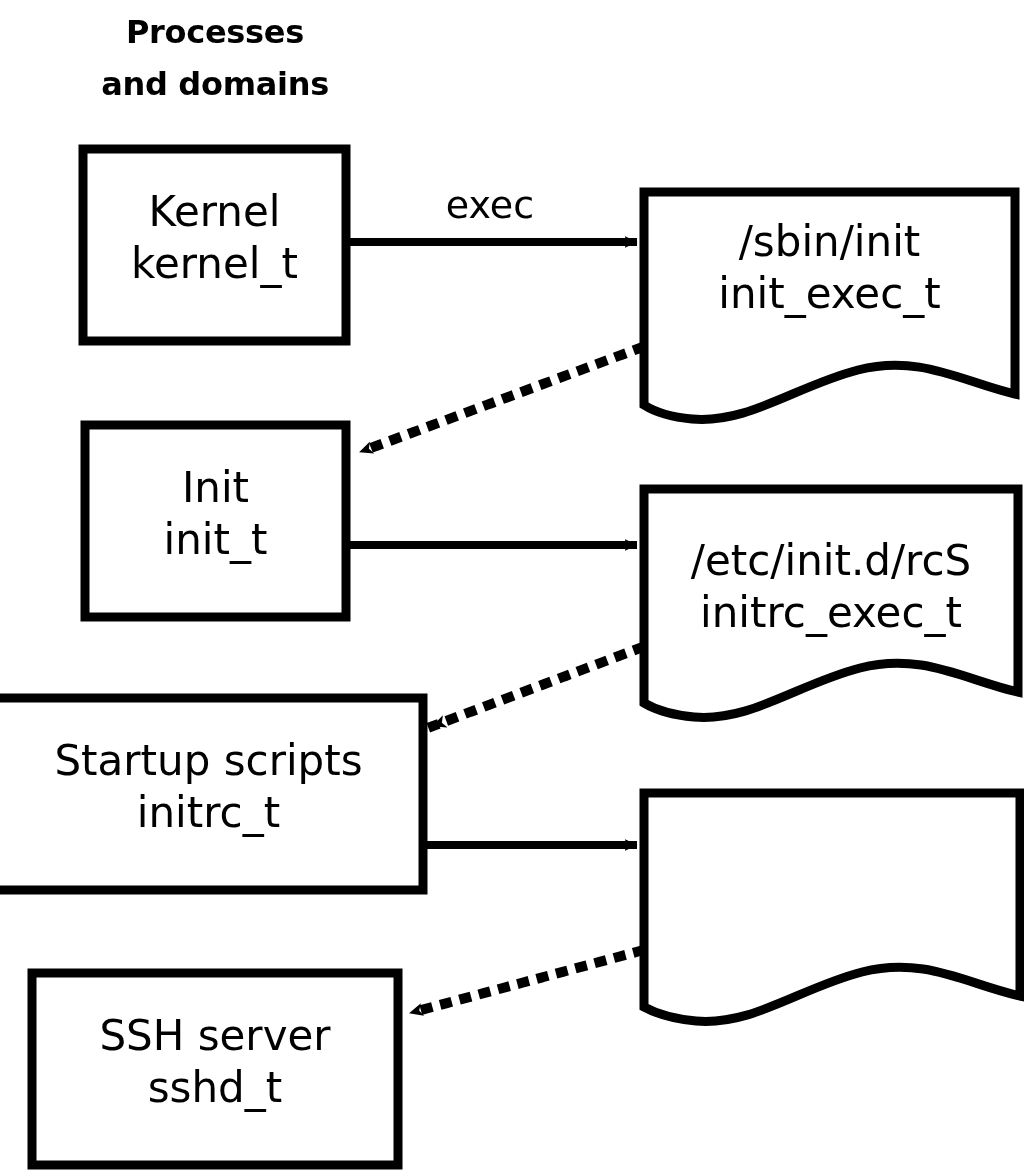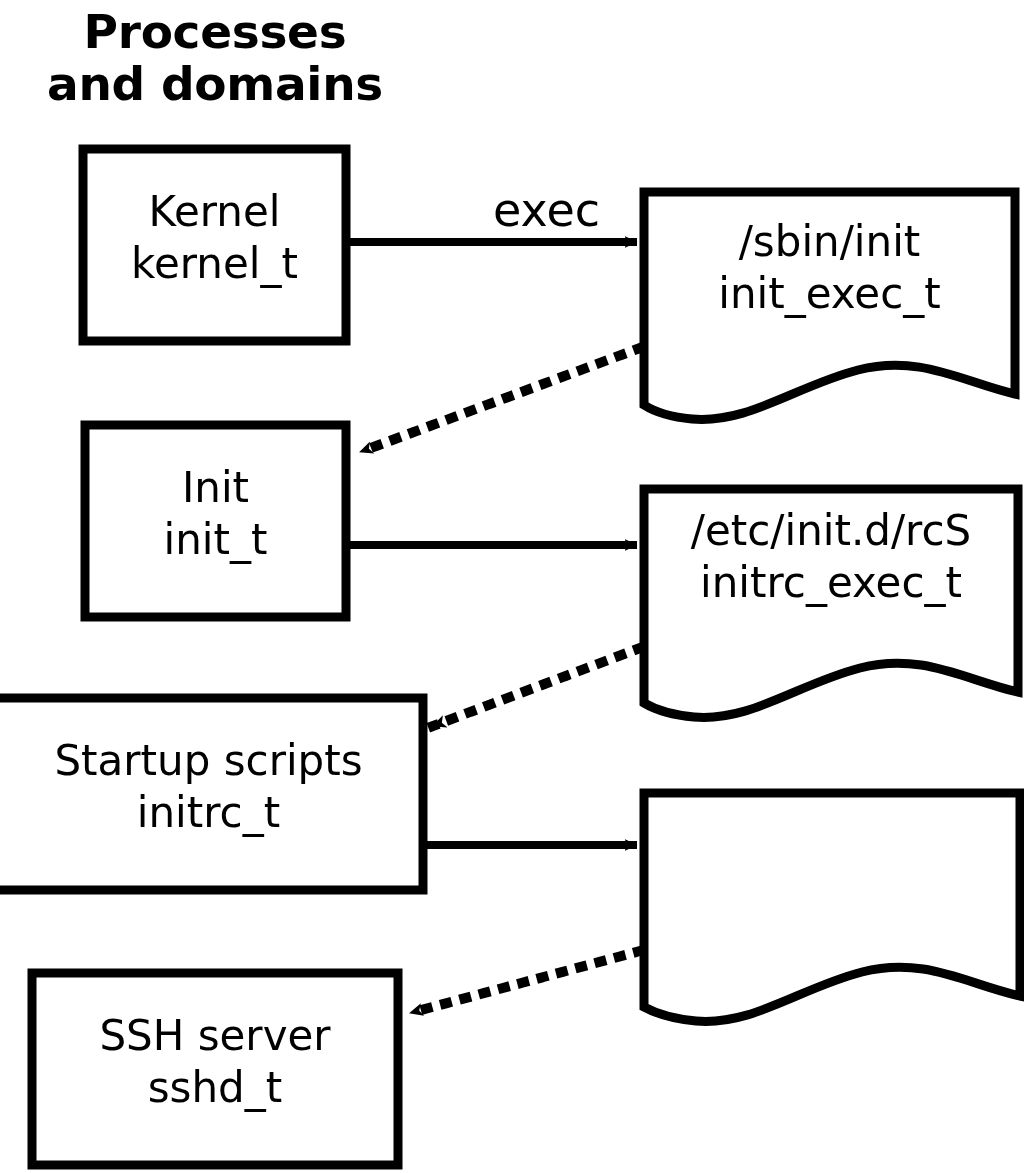--- a/index.html
+++ b/index.html
@@ -20,35 +20,35 @@
   }
   #diagram-svg {
     position: absolute;
     left: 0;
     top: 0;
     width: 1024px;
     height: 1173px;
   }
   .col-title {
     font-weight: bold;
-    font-size: 47px;
+    font-size: 32px;
     line-height: 52px;
     text-align: center;
     white-space: pre-line;
     letter-spacing: -0.3px;
   }
   .node-label {
     font-size: 42px;
     line-height: 52px;
     text-align: center;
     white-space: pre-line;
   }
   .edge-label {
-    font-size: 46px;
-    text-align: right;
+    font-size: 38px;
+    text-align: center;
   }
   .abs { position: absolute; }
 </style>
 </head>
 <body>
 
 <div id="canvas">
 
   <svg id="diagram-svg" viewBox="0 0 1024 1173" xmlns="http://www.w3.org/2000/svg">
     <defs>
@@ -85,18 +85,18 @@
 init_t</div>
   <div class="abs node-label" style="left:83px; top:186px; width:263px;">Kernel
 kernel_t</div>
   <div class="abs node-label" style="left:-6px; top:735px; width:429px;">Startup scripts
 initrc_t</div>
   <div class="abs node-label" style="left:644px; top:216px; width:371px;">/sbin/init
 init_exec_t</div>
 
   <div class="abs node-label" style="left:32px; top:1010px; width:366px;">SSH server
 sshd_t</div>
-  <div class="abs node-label" style="left:644px; top:505px; width:374px;">/etc/init.d/rcS
+  <div class="abs node-label" style="left:644px; top:535px; width:374px;">/etc/init.d/rcS
 initrc_exec_t</div>
 
   <div class="abs edge-label" style="left:380px; top:183px; width:220px;">exec</div>
 
 </div>
 
 </body></html>

